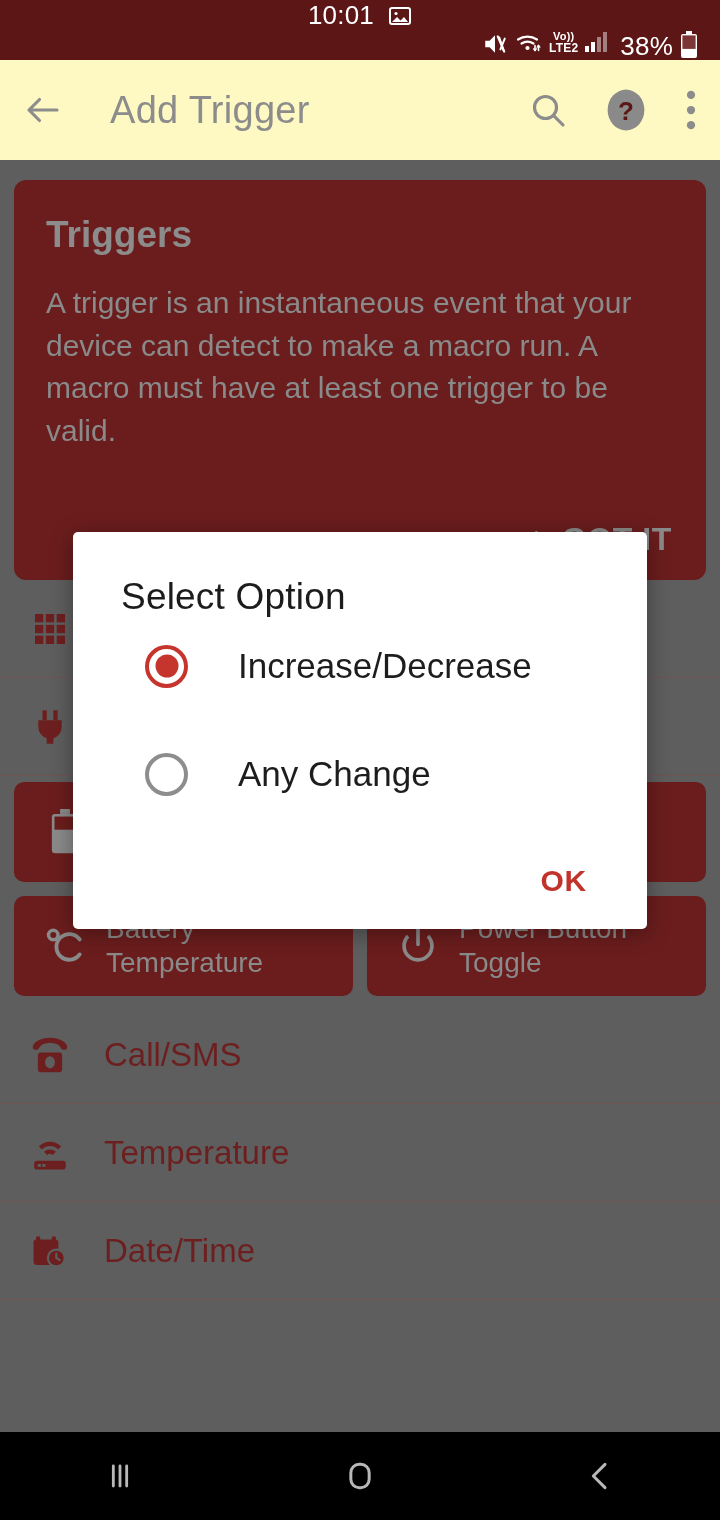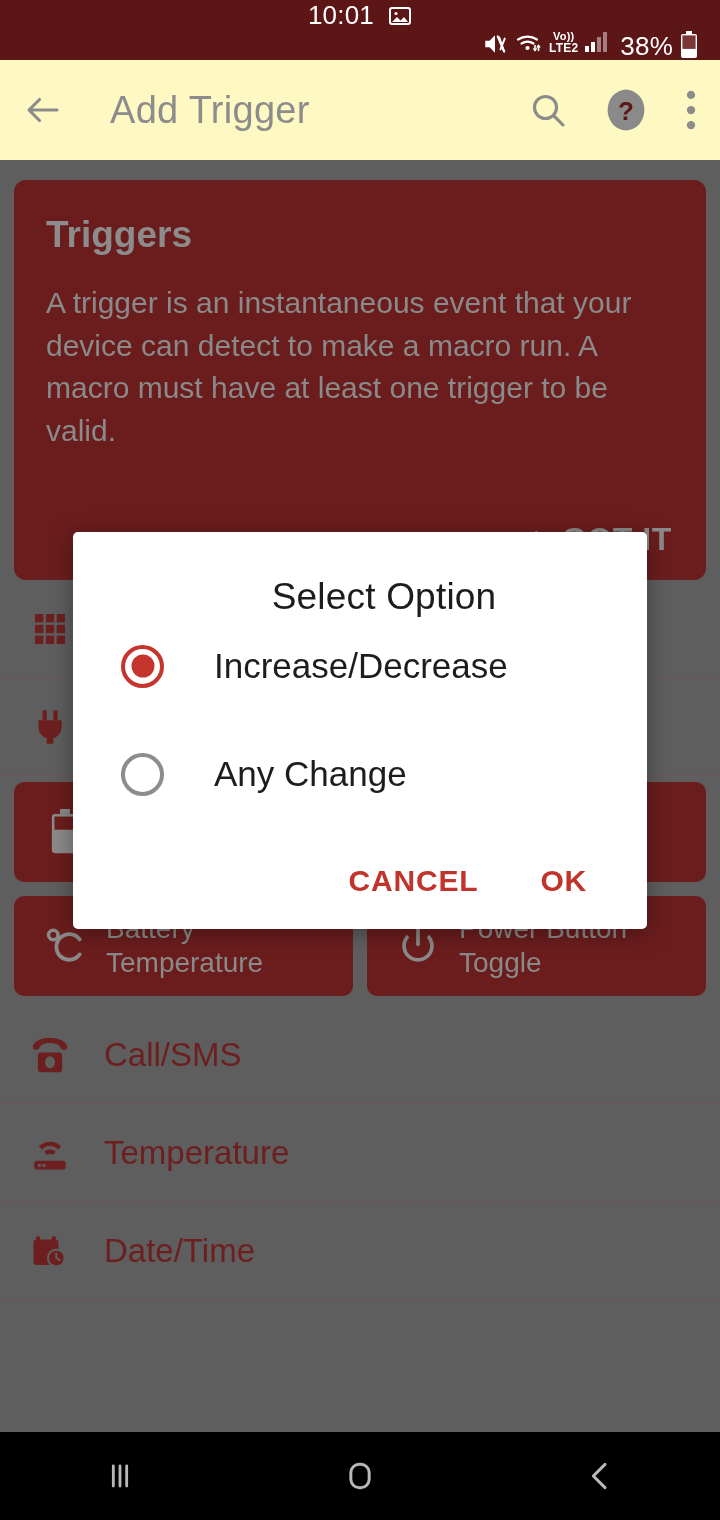--- a/index.html
+++ b/index.html
@@ -86,25 +86,25 @@
   
   #scrim{ position:absolute; inset:0; background:rgba(0,0,0,0); pointer-events:none; }
   #dialog{
     position:absolute; left:73px; top:532px; width:574px; height:397px;
     background:#ffffff; border-radius:5px;
     box-shadow:0 4px 22px rgba(0,0,0,.35);
     padding:0;
   }
   #dialog .dlg-title{
     color:#1c1c1c; font-size:37px; font-weight:400;
-    padding:44px 0 0 48px; letter-spacing:.2px;text-align:center;
+    padding:44px 0 0 48px; letter-spacing:.2px;
   }
   .opt-row{
     display:flex; align-items:center;
-    height:96px; padding-left:48px; margin-top:12px;
+    height:96px; padding-left:72px; margin-top:12px;
   }
   .opt-row:nth-of-type(2){ margin-top:0; }
   .radio{
     width:43px; height:43px; border-radius:50%;
     border:4px solid #8d8d8d; position:relative; flex:0 0 43px;
   }
   .radio.checked{ border-color:#c6352d; }
   .radio.checked:after{
     content:""; position:absolute; left:50%; top:50%;
     transform:translate(-50%,-50%);
@@ -358,21 +358,20 @@
       <span class="radio checked"></span>
       <span class="opt-lbl">Increase/Decrease</span>
     </div>
 
     <div class="opt-row">
       <span class="radio"></span>
       <span class="opt-lbl">Any Change</span>
     </div>
 
     <div class="dlg-actions">
-      <button class="dlg-btn">CANCEL</button>
       <button class="dlg-btn">OK</button>
     </div>
   </div>
 
   <div id="navbar">
     <span class="nav-btn">
       <svg width="40" height="40" viewBox="0 0 24 24">
           <g stroke="#b8b8b8" stroke-width="1.7" stroke-linecap="round">
             <path d="M8 6v12"></path>
             <path d="M12 6v12"></path>

